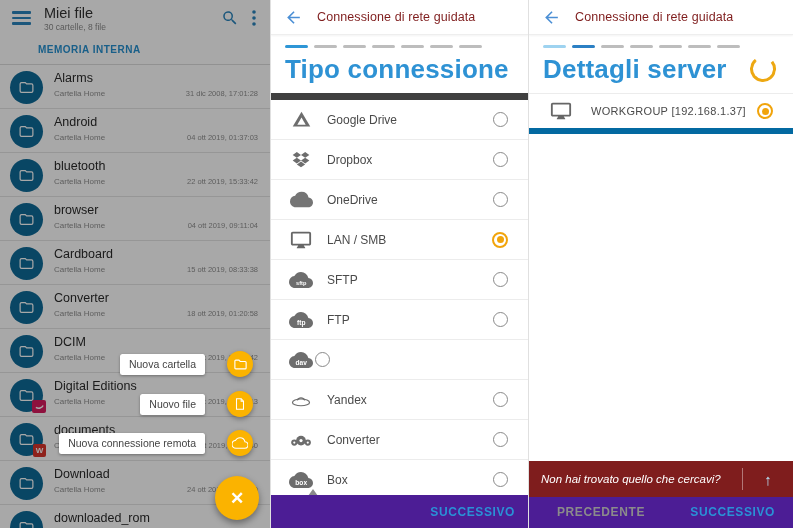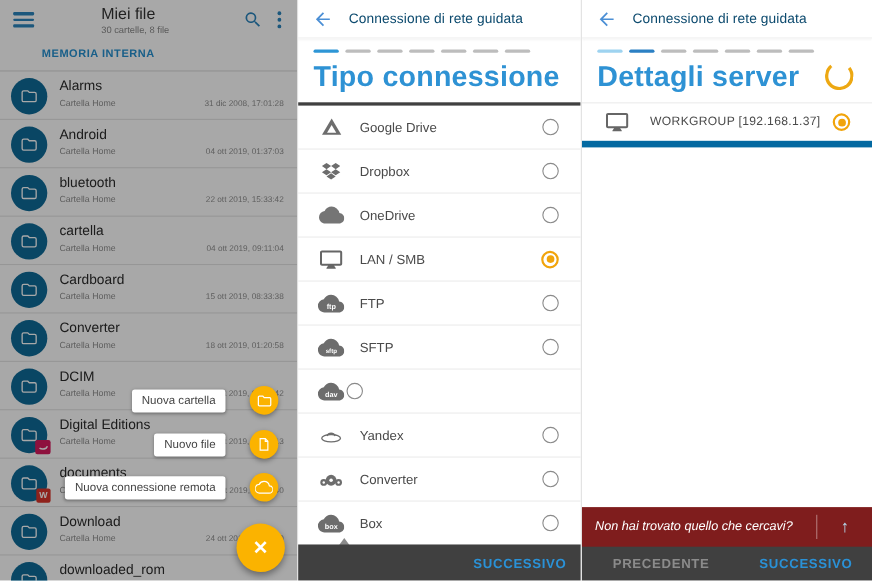--- a/index.html
+++ b/index.html
@@ -5,21 +5,21 @@
   * { margin:0; padding:0; box-sizing:border-box; }
   body { font-family:"Liberation Sans", sans-serif; background:#fff; }
   .screen { position:relative; width:793px; height:528px; overflow:hidden; background:#fff; display:flex; }
 
   
   .left { position:relative; width:270px; height:528px; background:#fff; flex:none; overflow:hidden; }
   .lp-dim { position:absolute; inset:0; background:rgba(0,0,0,0.34); z-index:5; }
   .lp-appbar { height:36px; display:flex; align-items:center; padding:0 14px 0 12px; gap:13px; }
   .hamburger { width:19px; display:flex; flex-direction:column; gap:3.2px; cursor:pointer; }
   .hamburger i { display:block; height:2.4px; background:#2b85bd; border-radius:1px; }
-  .lp-titles { flex:1; line-height:1.1; padding-top:2px;margin-left:48px; }
+  .lp-titles { flex:1; line-height:1.1; padding-top:2px; }
   .lp-title { font-size:14.5px; color:#333; }
   .lp-subtitle { font-size:8.5px; color:#8a8a8a; margin-top:1px; }
   .lp-tab { font-size:10px; font-weight:bold; letter-spacing:0.5px; color:#2791d0; margin:8px 0 9px 38px; }
   .lp-divider { height:1px; background:#dcdcdc; }
   .fm-row { height:44px; display:flex; align-items:flex-start; padding:5px 12px 0 10px; border-bottom:1px solid #e4e4e4; }
   .fm-ic { position:relative; width:33px; height:33px; border-radius:50%; background:#0f6b98; flex:none;
            display:flex; align-items:center; justify-content:center; margin-top:1px; }
   .badge { position:absolute; display:flex; align-items:center; justify-content:center; }
   .badge.wps { right:-3px; bottom:-1px; width:13px; height:13px; background:#d9342b; border-radius:2px;
                color:#fff; font-size:8px; font-weight:bold; }
@@ -38,38 +38,38 @@
   .fab-close { position:absolute; left:215px; top:476px; width:44px; height:44px; border-radius:50%;
                background:#fbb300; border:none; cursor:pointer; color:#fff; font-size:17px; font-weight:bold;
                display:flex; align-items:center; justify-content:center; box-shadow:0 3px 7px rgba(0,0,0,0.4); pointer-events:auto; }
 
   
   .mid { position:relative; width:258px; height:528px; background:#fff; border-left:1px solid #e0e0e0; flex:none; overflow:hidden; }
   .rightp { position:relative; width:265px; height:528px; background:#fff; border-left:1px solid #e0e0e0; flex:none; overflow:hidden; }
   .wz-appbar { height:35px; display:flex; align-items:center; padding-left:13px; gap:14px;
                border-bottom:1px solid #eee; box-shadow:0 1px 2px rgba(0,0,0,0.05); }
   .back-btn { background:none; border:none; cursor:pointer; display:flex; padding:0; }
-  .wz-appbar-title { font-size:12.5px; color:#0c4a6e; letter-spacing:0.1px; }
+  .wz-appbar-title { font-size:12.5px; color:#7f1d1d; letter-spacing:0.1px; }
   .dashes { display:flex; gap:6px; margin:10px 14px 0 14px; }
   .dash { width:23px; height:3px; background:#bdbdbd; border-radius:2px; }
   .dash.active { background:#2e96d6; }
   .rightp .dash.active { background:#2b80c4; }
   .dash.done { background:#9ed3f0; }
   .step-title { font-size:26px; font-weight:700; color:#2e92d4; margin:6px 0 8px 14px; letter-spacing:0.2px; }
-  .opt-list { border-top:3px solid #404040; }
+  .opt-list { border-top:7px solid #404040; }
   .opt-row { height:40px; display:flex; align-items:center; padding:0 20px 0 16px; border-bottom:1px solid #ececec; cursor:pointer; }
   .opt-ic { width:28px; display:flex; align-items:center; justify-content:center; flex:none; }
   .opt-label { flex:1; margin-left:12px; font-size:12px; color:#4a4a4a; }
   .radio { width:15px; height:15px; border:1.6px solid #8a8a8a; border-radius:50%; flex:none; position:relative; }
   .radio.sel { border:2px solid #f1a40b; width:16px; height:16px; }
   .radio.sel::after { content:""; position:absolute; left:50%; top:50%; width:7px; height:7px; margin:-3.5px 0 0 -3.5px;
                       border-radius:50%; background:#f1a40b; }
   .next-item-tip { position:absolute; left:37px; top:489px; width:0; height:0; z-index:1;
                    border-left:5px solid transparent; border-right:5px solid transparent; border-bottom:7px solid #8a8a8a; }
-  .wz-bottom { position:absolute; left:0; right:0; bottom:0; height:33px; background:#404040; z-index:2;
+  .wz-bottom { position:absolute; left:0; right:0; bottom:0; height:33px; background:#4c1d95; z-index:2;
                display:flex; align-items:center; justify-content:flex-end; padding:0 13px; }
   .wz-btn { background:none; border:none; cursor:pointer; font-family:inherit; font-size:12px; font-weight:bold;
             letter-spacing:0.6px; color:#2a91d6; }
   .wz-btn.prev { color:#8b8b8b; }
   .rightp .wz-bottom { justify-content:space-between; padding:0 18px 0 28px; }
   .spinner { position:absolute; right:17px; top:56px; width:26px; height:26px; border-radius:50%;
              border:3.6px solid #eda812; border-top-color:transparent; transform:rotate(6deg); }
   .srv-list { border-top:1px solid #ececec; }
   .srv-row { height:40px; display:flex; align-items:center; padding:0 20px 0 18px; border-bottom:6px solid #0369a1; cursor:pointer; }
   .srv-label { flex:1; margin-left:16px; font-size:11px; color:#4a4a4a; letter-spacing:0.3px; }
@@ -155,21 +155,21 @@
               </div>
             </div>
           </div>
           <div class="fm-row">
             <div class="fm-ic">
               <svg viewBox="0 0 24 24" width="17" height="17">
                 <path d="M3 7c0-1.1.9-2 2-2h5.2l2 2H19c1.1 0 2 .9 2 2v8c0 1.1-.9 2-2 2H5c-1.1 0-2-.9-2-2V7z" fill="none" stroke="#fff" stroke-width="1.7"></path>
               </svg>
             </div>
             <div class="fm-main">
-              <div class="fm-name">cartella</div>
+              <div class="fm-name">browser</div>
               <div class="fm-sub">
                 <span class="fm-meta">Cartella Home</span>
                 <span class="fm-date">04 ott 2019, 09:11:04</span>
               </div>
             </div>
           </div>
           <div class="fm-row">
             <div class="fm-ic">
               <svg viewBox="0 0 24 24" width="17" height="17">
                 <path d="M3 7c0-1.1.9-2 2-2h5.2l2 2H19c1.1 0 2 .9 2 2v8c0 1.1-.9 2-2 2H5c-1.1 0-2-.9-2-2V7z" fill="none" stroke="#fff" stroke-width="1.7"></path>
@@ -358,34 +358,34 @@
               <path d="M21 3H3c-1.1 0-2 .9-2 2v11c0 1.1.9 2 2 2h6l-1.6 2.4v.6h9.2v-.6L15 18h6c1.1 0 2-.9 2-2V5c0-1.1-.9-2-2-2zm0 13H3V5h18v11z"></path>
             </svg>
           </span>
           <span class="opt-label">LAN / SMB</span>
           <span class="radio sel"></span>
         </div>
         <div class="opt-row">
           <span class="opt-ic">
             <svg viewBox="0 0 24 24" width="24" height="24">
               <path d="M19.35 10.04A7.49 7.49 0 0 0 12 4C9.11 4 6.6 5.64 5.35 8.04A5.99 5.99 0 0 0 0 14c0 3.31 2.69 6 6 6h13c2.76 0 5-2.24 5-5 0-2.64-2.05-4.78-4.65-4.96z" fill="#6d6d6d"></path>
-              <text x="12.2" y="16.8" text-anchor="middle" font-size="6.6" font-weight="bold" fill="#fff" font-family="Liberation Sans, sans-serif">ftp</text>
-            </svg>
-          </span>
-          <span class="opt-label">FTP</span>
+              <text x="12.2" y="16.8" text-anchor="middle" font-size="5.6" font-weight="bold" fill="#fff" font-family="Liberation Sans, sans-serif">sftp</text>
+            </svg>
+          </span>
+          <span class="opt-label">SFTP</span>
           <span class="radio"></span>
         </div>
         <div class="opt-row">
           <span class="opt-ic">
             <svg viewBox="0 0 24 24" width="24" height="24">
               <path d="M19.35 10.04A7.49 7.49 0 0 0 12 4C9.11 4 6.6 5.64 5.35 8.04A5.99 5.99 0 0 0 0 14c0 3.31 2.69 6 6 6h13c2.76 0 5-2.24 5-5 0-2.64-2.05-4.78-4.65-4.96z" fill="#6d6d6d"></path>
-              <text x="12.2" y="16.8" text-anchor="middle" font-size="5.6" font-weight="bold" fill="#fff" font-family="Liberation Sans, sans-serif">sftp</text>
-            </svg>
-          </span>
-          <span class="opt-label">SFTP</span>
+              <text x="12.2" y="16.8" text-anchor="middle" font-size="6.6" font-weight="bold" fill="#fff" font-family="Liberation Sans, sans-serif">ftp</text>
+            </svg>
+          </span>
+          <span class="opt-label">FTP</span>
           <span class="radio"></span>
         </div>
         <div class="opt-row">
           <span class="opt-ic">
             <svg viewBox="0 0 24 24" width="24" height="24">
               <path d="M19.35 10.04A7.49 7.49 0 0 0 12 4C9.11 4 6.6 5.64 5.35 8.04A5.99 5.99 0 0 0 0 14c0 3.31 2.69 6 6 6h13c2.76 0 5-2.24 5-5 0-2.64-2.05-4.78-4.65-4.96z" fill="#6d6d6d"></path>
               <text x="12.2" y="16.8" text-anchor="middle" font-size="6.6" font-weight="bold" fill="#fff" font-family="Liberation Sans, sans-serif">dav</text>
             </svg>
           </span>
           <span class="radio"></span>

